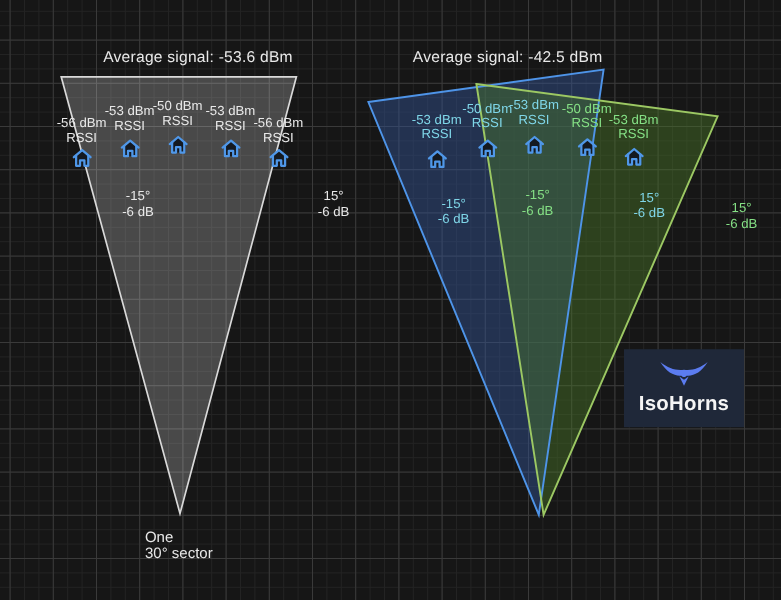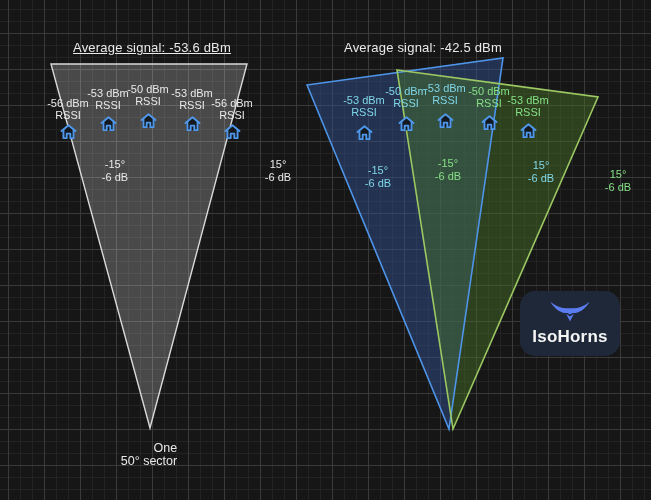--- a/index.html
+++ b/index.html
@@ -17,36 +17,36 @@
   }
   svg.overlay{position:absolute;left:0;top:0;pointer-events:none;}
   .cone-gray-fill{fill:var(--gray_cone_fill);stroke:var(--gray_cone_stroke);stroke-width:1.4;}
   .cone-blue-fill{fill:var(--blue_cone_fill);stroke:none;}
   .cone-green-fill{fill:var(--green_cone_fill);stroke:none;}
   .cone-blue-stroke{fill:none;stroke:var(--blue_cone_stroke);stroke-width:1.6;}
   .cone-green-stroke{fill:none;stroke:var(--green_cone_stroke);stroke-width:1.6;}
 
   .sig-title{position:absolute;transform:translateX(-50%);white-space:nowrap;
     font-size:13px;letter-spacing:.2px;color:var(--text_white);}
-  .caption{position:absolute;transform:translateX(-50%);text-align:right;
+  .caption{position:absolute;transform:translateX(-50%);text-align:left;
     font-size:12.5px;line-height:12.5px;color:var(--text_white);white-space:nowrap;}
   .stack-label{position:absolute;transform:translateX(-50%);text-align:center;
     font-size:11px;line-height:12px;white-space:nowrap;}
   .angle-label{line-height:13px;margin-left:46px;}
   .c-white{color:var(--text_white);}
   .c-cyan{color:var(--cyan);}
   .c-green{color:var(--green);}
   .house-icon{position:absolute;width:19px;height:19px;}
   .house-fill{fill:var(--house_fill);}
   .house-roof,.house-body{fill:none;stroke:var(--house_stroke);stroke-width:2.4;
     stroke-linecap:round;stroke-linejoin:round;}
 
   .logo-box{position:absolute;left:520px;top:291px;width:100px;height:65px;
     background:var(--logo_bg);display:flex;flex-direction:column;align-items:center;
-    justify-content:center;gap:3px;border-radius:15px;}
+    justify-content:center;gap:3px;}
   .logo-horns{width:46px;height:24px;}
   .logo-horns path{fill:var(--logo_icon);}
   .logo-text{font-size:17px;font-weight:bold;color:var(--logo_text);letter-spacing:.2px;}
 </style>
 </head>
 <body>
 
 <div class="canvas">
 
   <svg width="0" height="0" style="position:absolute">
@@ -58,21 +58,21 @@
   </svg>
 
   <svg class="overlay" width="651" height="500">
     <polygon class="cone-gray-fill" points="51,64 247,64 150,428"></polygon>
     <polygon class="cone-blue-fill" points="307,85 503,58 449,429"></polygon>
     <polygon class="cone-green-fill" points="397,70 598,97 453,429"></polygon>
     <polygon class="cone-blue-stroke" points="307,85 503,58 449,429"></polygon>
     <polygon class="cone-green-stroke" points="397,70 598,97 453,429"></polygon>
   </svg>
 
-  <div class="sig-title" style="left: 152px; top: 40px; text-decoration: underline;">Average signal: -53.6 dBm</div>
+  <div class="sig-title" style="left: 165px; top: 40px;">Average signal: -53.6 dBm</div>
   <div class="sig-title" style="left: 423px; top: 40px;">Average signal: -42.5 dBm</div>
 
   <div id="dynamic-layer">
       <div class="stack-label  c-white" style="left: 68px; top: 97px;">
         <div>-56 dBm</div>
         <div>RSSI</div>
       </div>
       <div class="house-icon" style="left: 58.5px; top: 122px;"><svg width="19" height="19">
           <use href="#house-symbol"></use>
         </svg></div>
@@ -160,21 +160,21 @@
         <div>-6 dB</div>
       </div>
       <div class="stack-label angle-label c-green" style="left: 572px; top: 168px;">
         <div>15°</div>
         <div>-6 dB</div>
       </div>
     </div>
 
   <div class="caption" id="caption-left" style="left: 149px; top: 442px;">
       <div>One</div>
-      <div>50° sector</div>
+      <div>30° sector</div>
     </div>
 
   <div class="logo-box">
     <svg class="logo-horns" viewBox="0 0 48 28">
       <path d="M1 2 C7 12 15 16 21.5 15.2 C22.5 17 25.5 17 26.5 15.2 C33 16 41 12 47 2 C39 8.5 31.5 10.5 24 9.5 C16.5 10.5 9 8.5 1 2 Z"></path>
       <path d="M19.5 16 L24 25 L28.5 16 L24 19.3 Z"></path>
     </svg>
     <div class="logo-text">IsoHorns</div>
   </div>
 

